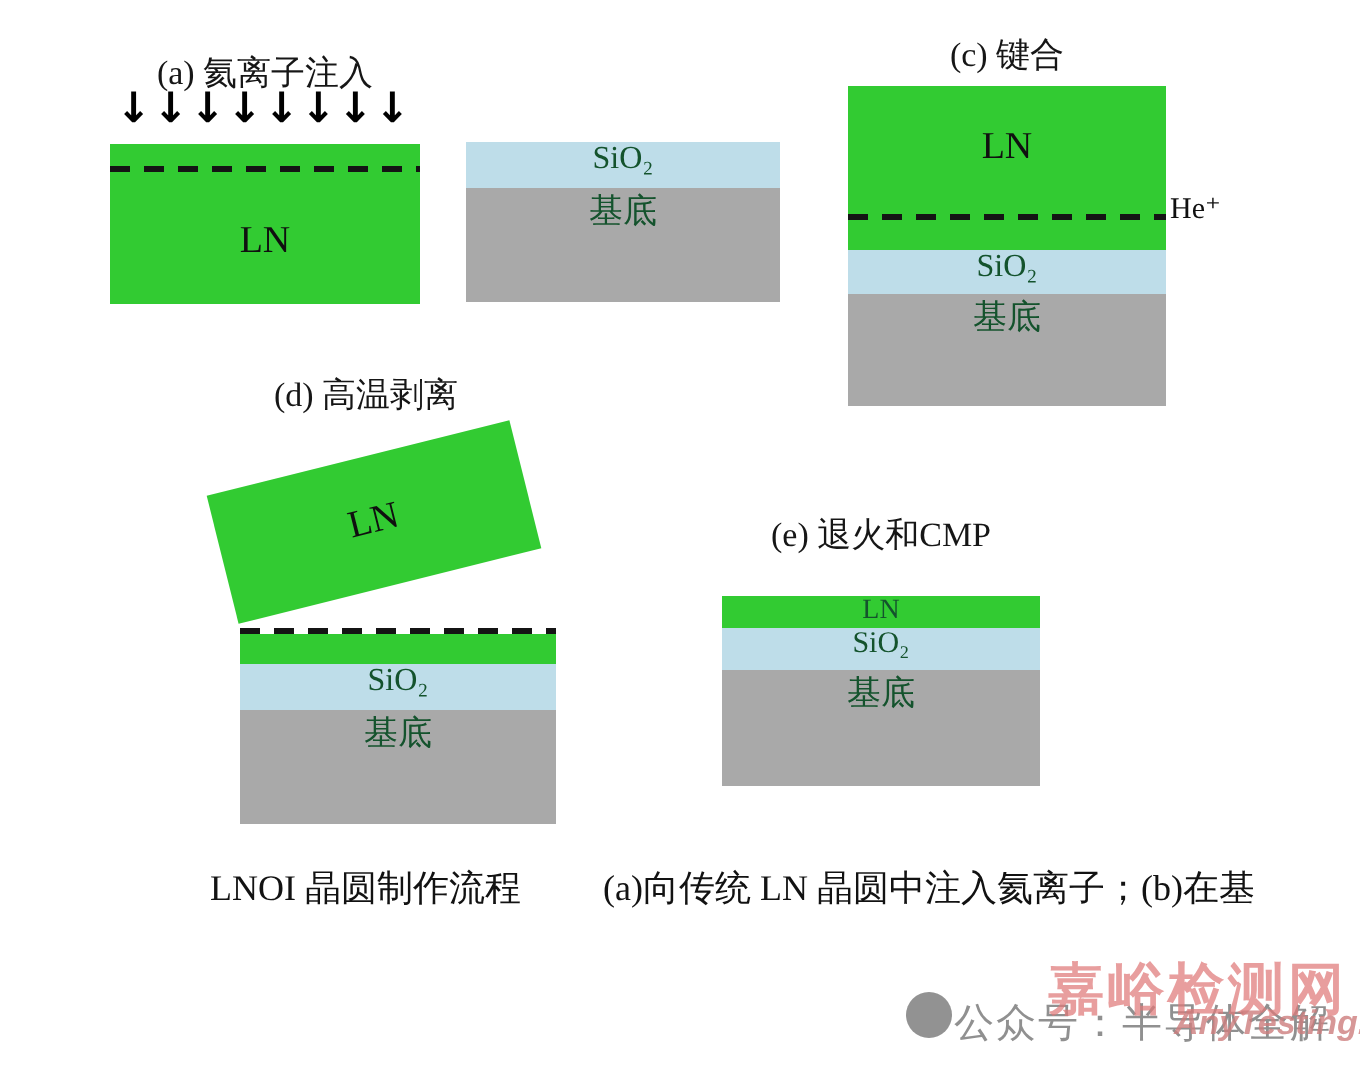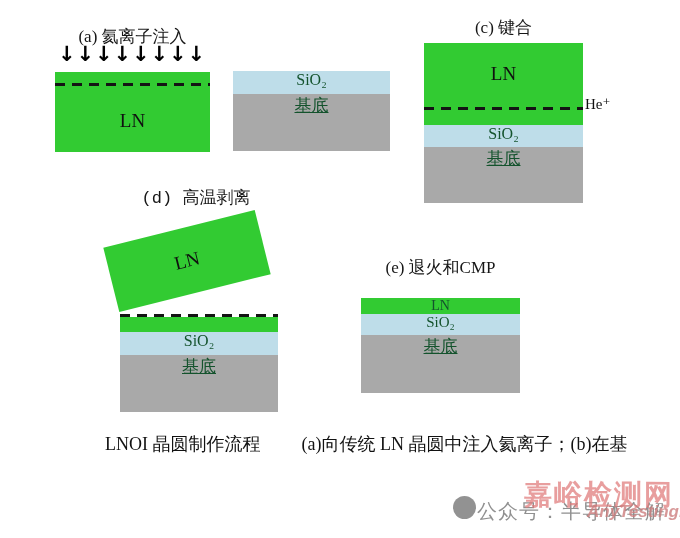--- a/index.html
+++ b/index.html
@@ -10,21 +10,21 @@
   .abs{position:absolute;}
   .panel-title{
     font-size:17px;text-align:center;white-space:nowrap;color:#161616;
   }
   .layer{
     position:absolute;display:flex;justify-content:center;
     font-size:16px;color:#14532d;
   }
   .ln-green{background:#32cb32;}
   .sio2-blue{background:#bedde9;}
-  .sub-gray{background:#a9a9a9;text-decoration:underline;}
+  .sub-gray{background:#a9a9a9;}
   .dash-line{
     position:absolute;height:3px;
     background:repeating-linear-gradient(90deg,#141414 0 10px,transparent 10px 17px);
   }
   .arrow-row{
     position:absolute;display:flex;justify-content:space-between;
     font-family:"DejaVu Sans",sans-serif;font-weight:bold;font-size:21px;line-height:24px;color:#000;
   }
   .block-label{position:absolute;width:100%;text-align:center;font-size:19px;color:#101010;}
   .he-label{position:absolute;font-size:15px;white-space:nowrap;color:#101010;}
@@ -94,21 +94,21 @@
     <div class="dash-line" style="left:0;top:64px;width:100%;"></div>
   </div>
   <div class="he-label" style="left:585px;top:95px;">He⁺</div>
   <div class="layer sio2-blue" style="left:424px;top:125px;width:159px;height:22px;">
     <span>SiO₂</span>
   </div>
   <div class="layer sub-gray" style="left:424px;top:147px;width:159px;height:56px;font-size:17px;">
     <span>基底</span>
   </div>
 
-  <div class="abs panel-title" style="left:115px;top:186px;width:162px;font-family:Liberation Mono, monospace;">(d) 高温剥离</div>
+  <div class="abs panel-title" style="left:102px;top:186px;width:162px;">(d) 高温剥离</div>
   <div class="tilted ln-green" style="left:109px;top:228px;width:156px;height:66px;">
     <span>LN</span>
   </div>
   <div class="dash-line" style="left:120px;top:314px;width:158px;"></div>
   <div class="abs ln-green" style="left:120px;top:317px;width:158px;height:15px;"></div>
   <div class="layer sio2-blue" style="left:120px;top:332px;width:158px;height:23px;">
     <span>SiO₂</span>
   </div>
   <div class="layer sub-gray" style="left:120px;top:355px;width:158px;height:57px;font-size:17px;">
     <span>基底</span>

